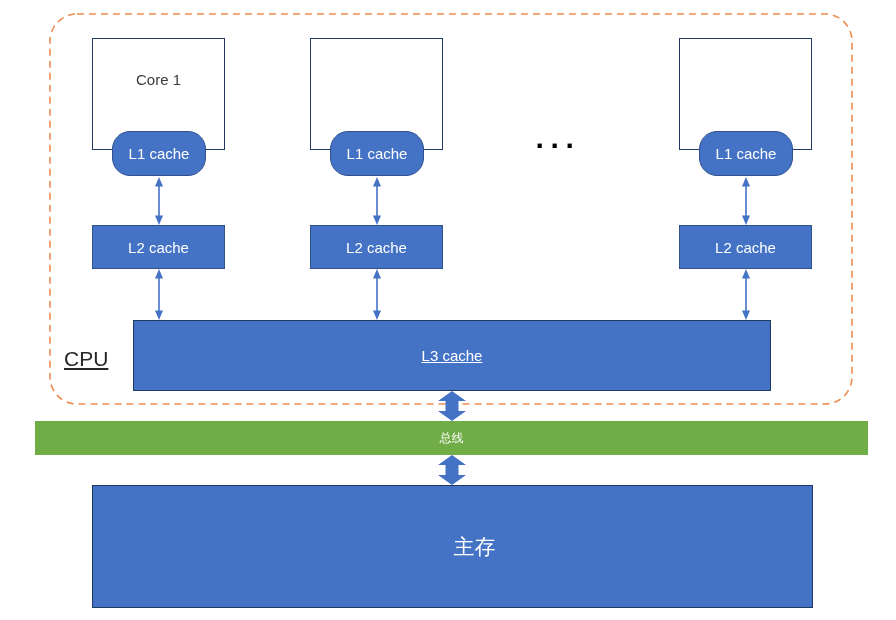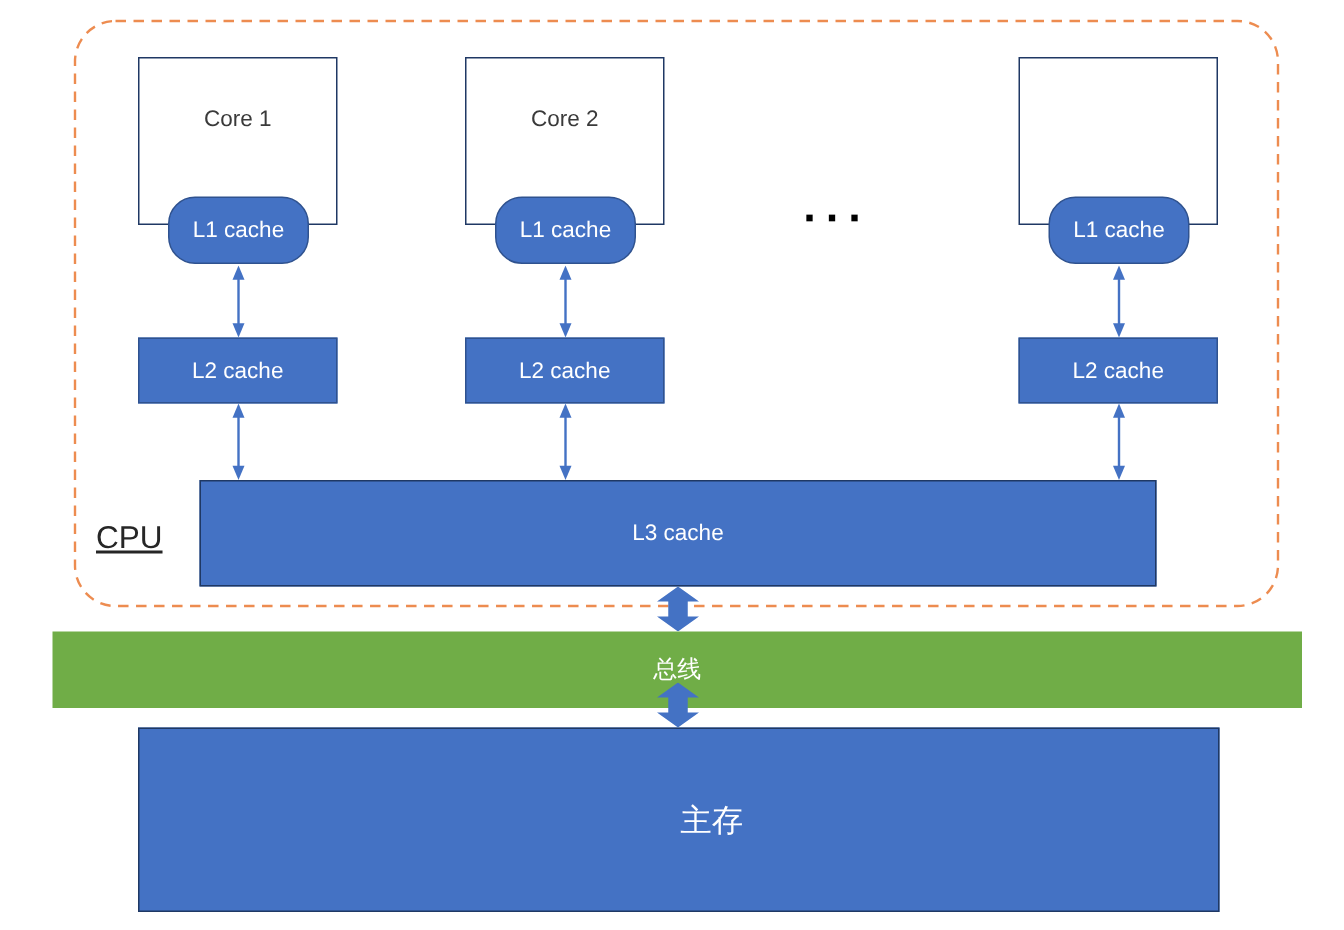--- a/index.html
+++ b/index.html
@@ -15,29 +15,29 @@
   }
   .core-title {
     margin-top:32px; text-align:center; font-size:15px; color:#3A3A3A;
   }
   .blue-box {
     background:#4472C4; border:1px solid #2F528F; color:#ffffff;
     display:flex; align-items:center; justify-content:center; font-size:15px;
   }
   .l1-box { position:absolute; left:19px; top:92px; width:94px; height:45px; box-sizing:border-box;border-radius:18px; }
   .l2-box { top:225px; width:133px; height:44px; }
-  .l3-box { left:133px; top:320px; width:638px; height:71px; border-color:#1F3864; }
+  .l3-box { left:133px; top:320px; width:638px; height:71px; border-color:#1F3864;text-decoration:underline; }
   .cpu-label { left:64px; top:347px; font-size:21px; color:#262626;text-decoration:underline; }
   .ellipsis {
     left:513px; top:128px; width:90px; text-align:center;
     font-size:30px; font-weight:bold; letter-spacing:5px; color:#000000; line-height:36px;
   }
   .bus-bar {
-    left:35px; top:421px; width:833px; height:51px; background:#70AD47;
-    color:#ffffff; font-size:16px; display:flex; align-items:center; justify-content:center;
+    left:35px; top:421px; width:833px; height:34px; background:#70AD47;
+    color:#ffffff; font-size:12px; display:flex; align-items:center; justify-content:center;
   }
   .memory-box {
     left:92px; top:485px; width:721px; height:123px;
     background:#4472C4; border:1.5px solid #1F3864; color:#ffffff; font-size:21px;
     display:flex; align-items:center; justify-content:center;padding-left:44px;
   }
   .arrow-svg { position:absolute; }
 </style>
 </head>
 <body>
@@ -47,21 +47,20 @@
   <svg class="abs cpu-boundary" width="808" height="396">
     <rect x="2" y="2" width="802" height="390" rx="27" ry="27" fill="none" stroke="#ED8C50" stroke-width="1.6" stroke-dasharray="7 5"></rect>
   </svg>
 
   <div class="abs core" style="left:92px">
     <div class="core-title">Core 1</div>
     <div class="blue-box l1-box">L1 cache</div>
   </div>
 
   <div class="abs core" style="left:310px">
-    <div class="core-title">Core 2</div>
     <div class="blue-box l1-box">L1 cache</div>
   </div>
 
   <div class="abs core" style="left:679px">
     <div class="blue-box l1-box">L1 cache</div>
   </div>
 
   <div class="abs ellipsis">···</div>
 
   <div class="abs blue-box l2-box" style="left:92px">L2 cache</div>

